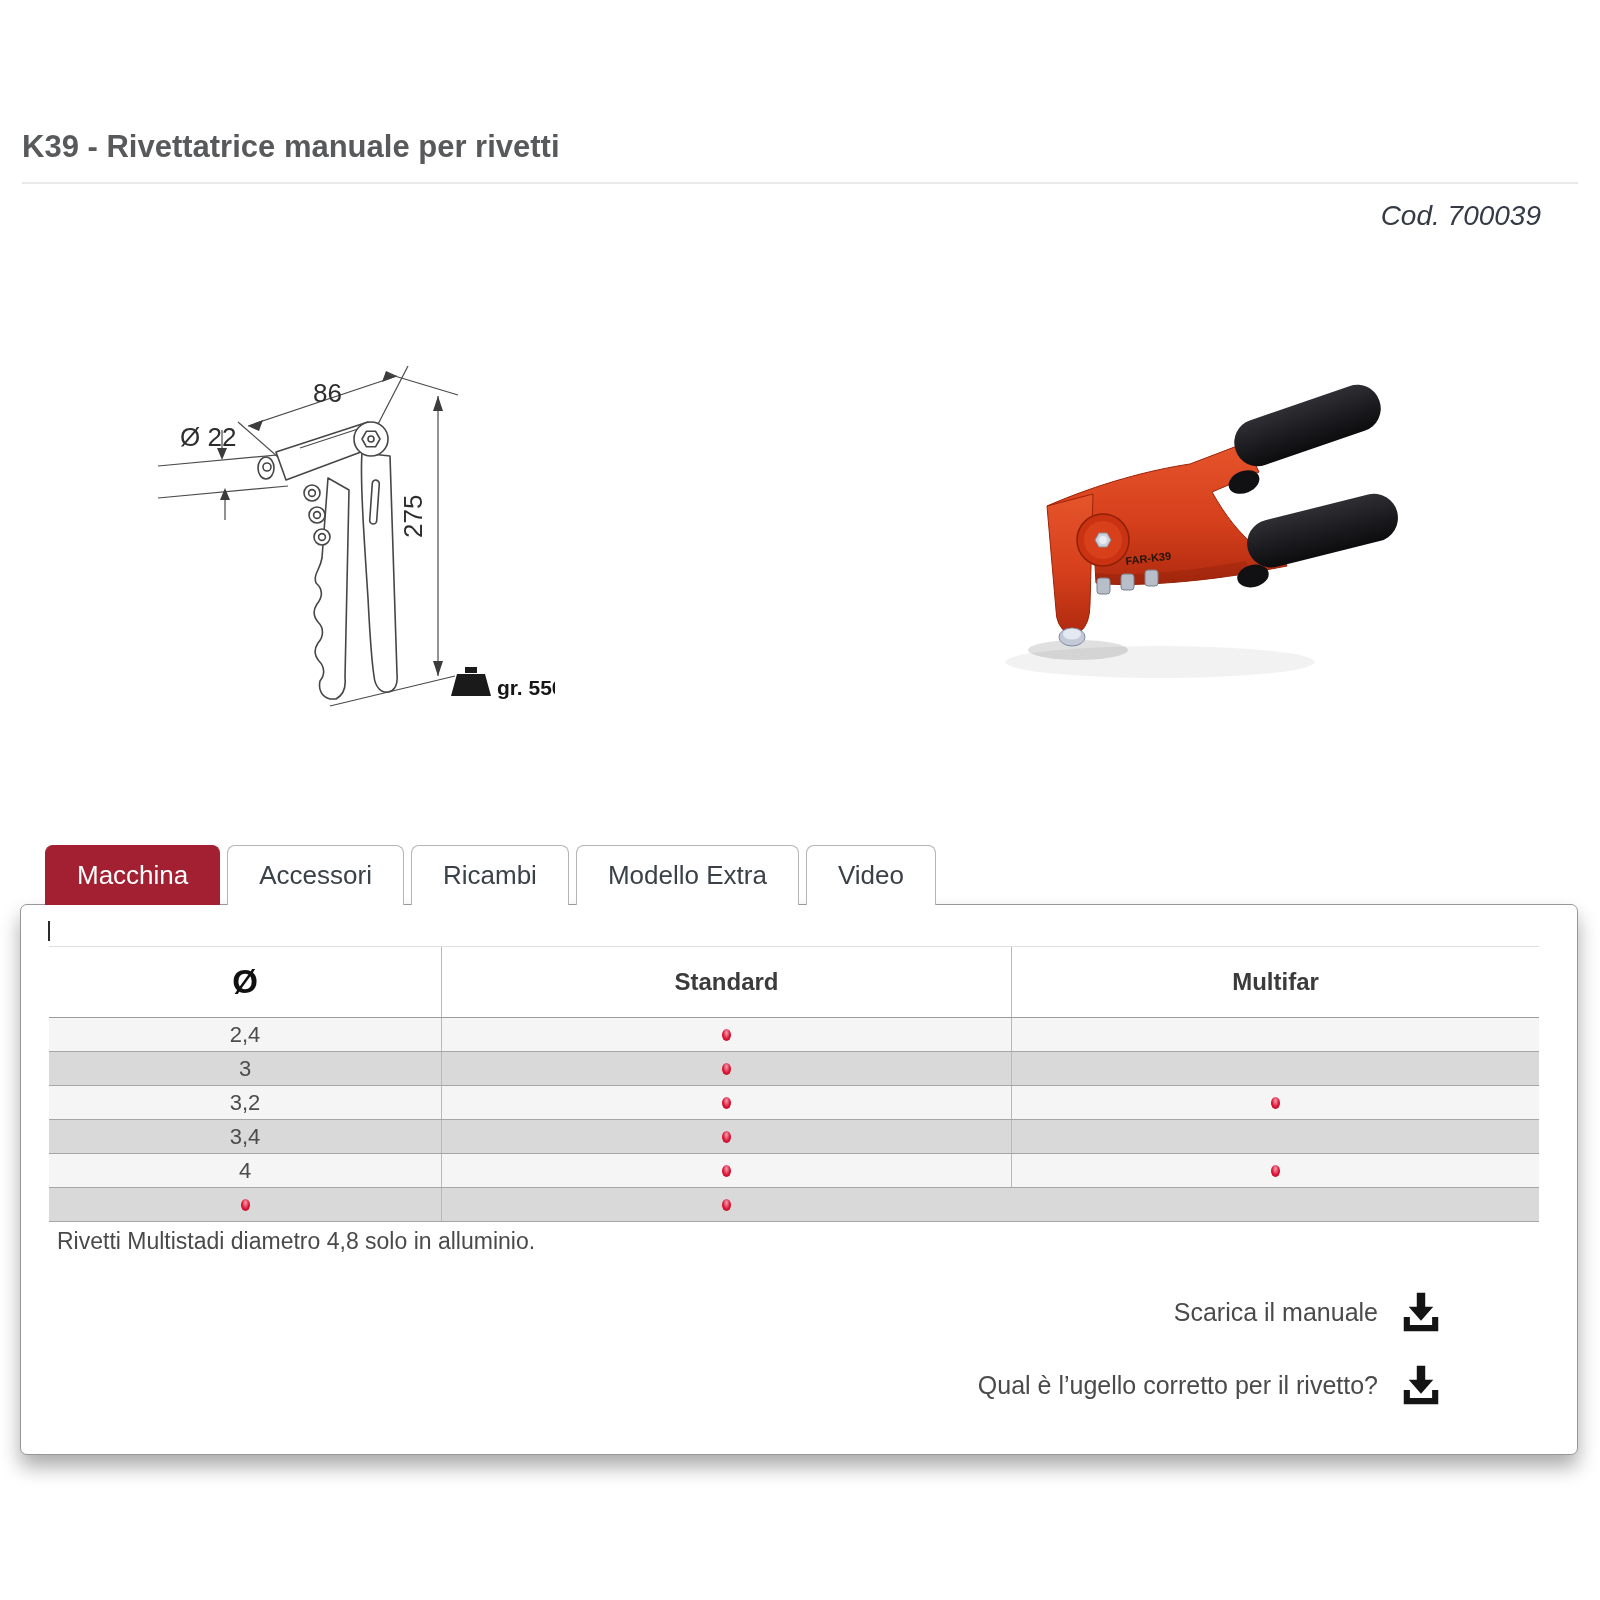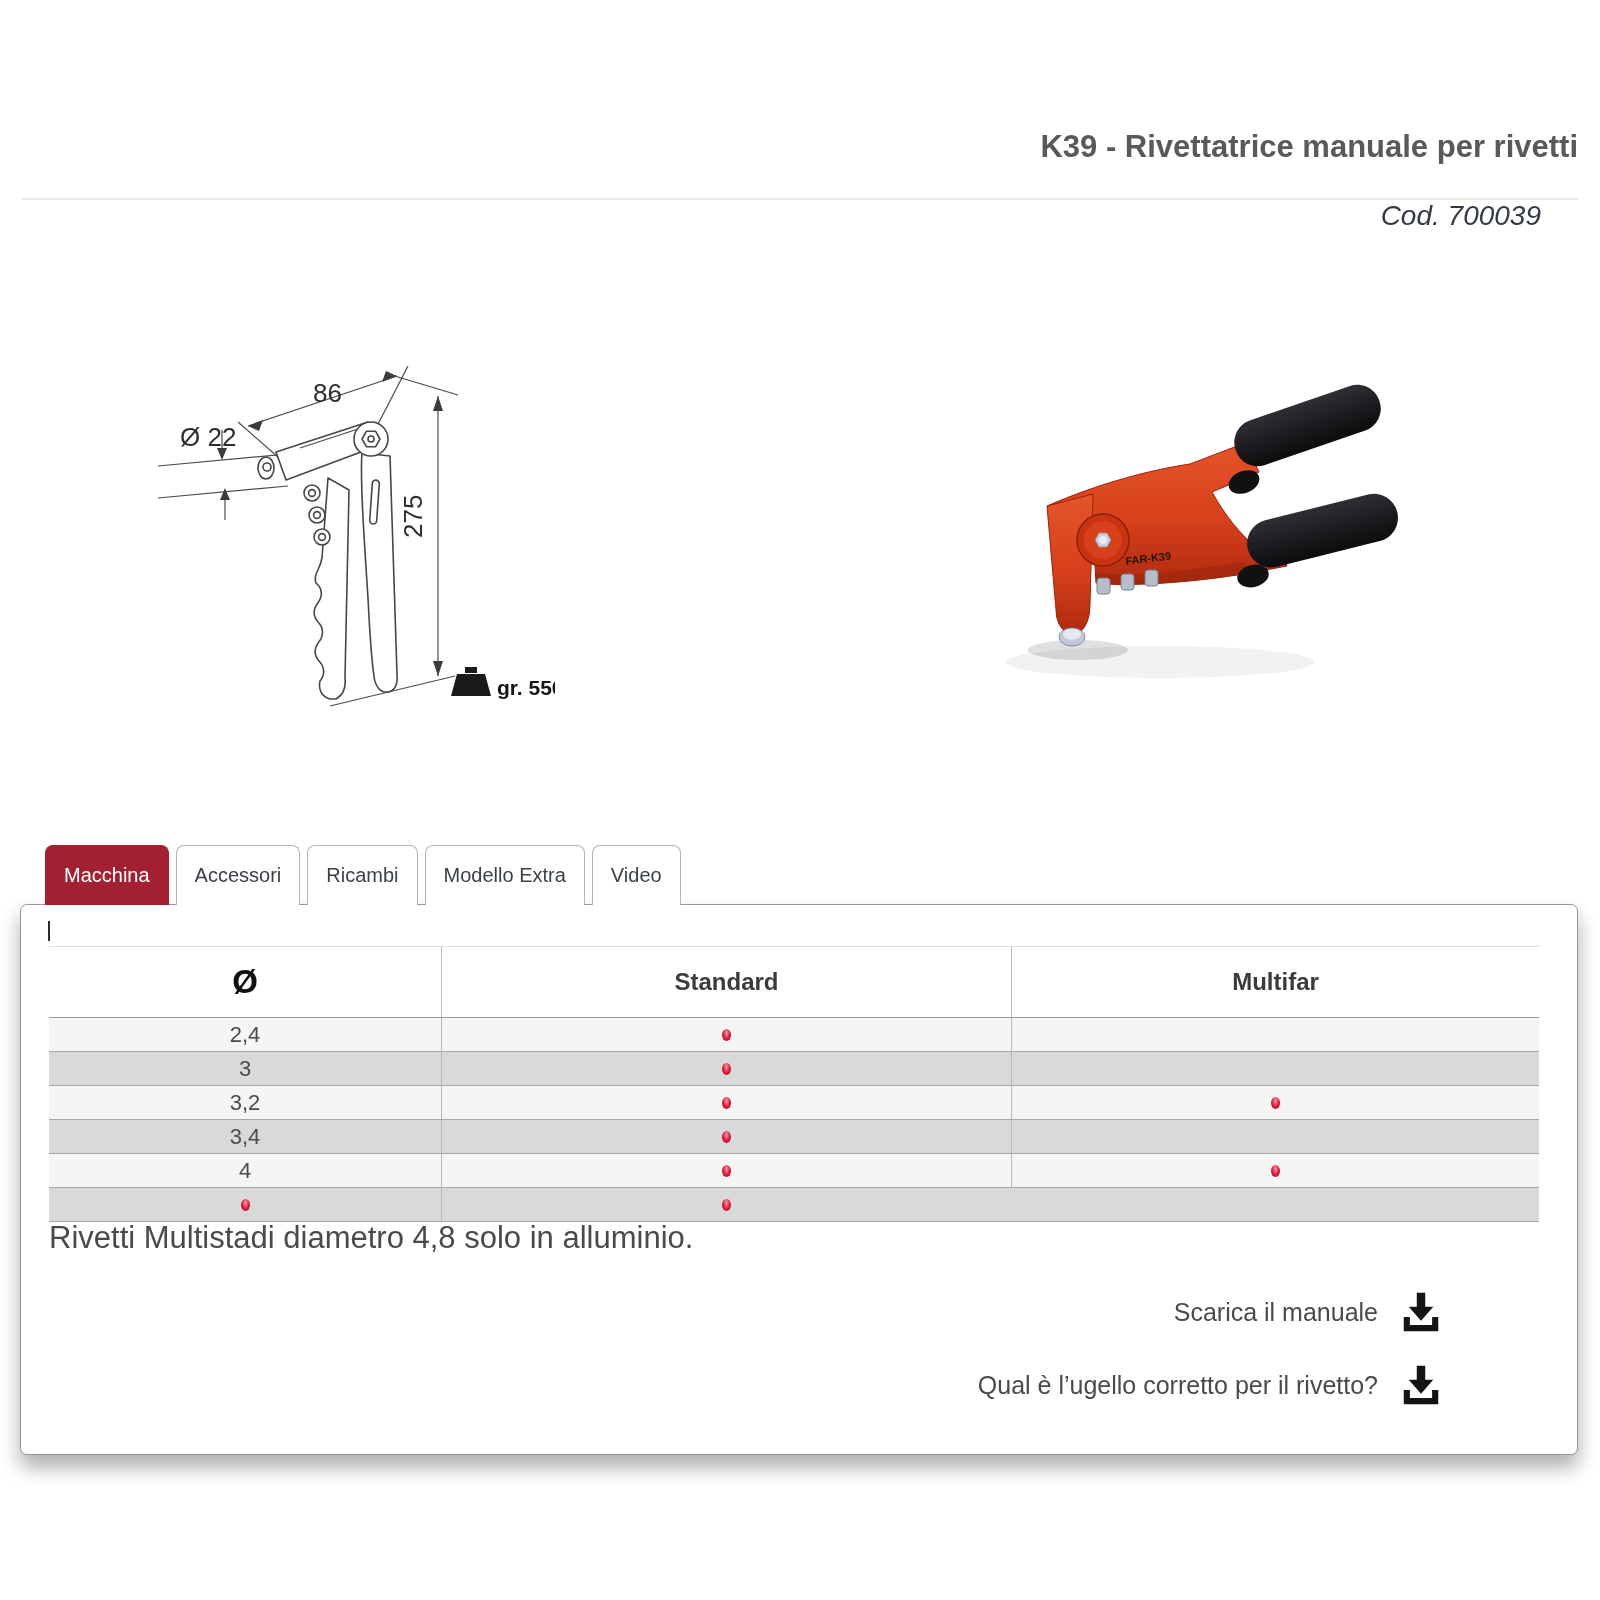--- a/index.html
+++ b/index.html
@@ -5,40 +5,40 @@
   html,body{margin:0;padding:0;}
   body{
     width:1600px;height:1600px;position:relative;overflow:hidden;
     background:#ffffff;
     font-family:"Liberation Sans", sans-serif;
     -webkit-font-smoothing:antialiased;
   }
   .abs{position:absolute;}
 
   
-  .title-wrap{left:22px;top:128px;width:1556px;border-bottom:2px solid #e9e9e9;padding-bottom:32px;text-align:right;}
+  .title-wrap{left:22px;top:128px;width:1556px;border-bottom:2px solid #e9e9e9;padding-bottom:16px;}
   .title-wrap h1{margin:0;font-size:31px;font-weight:700;color:var(--title_text,#58595b);line-height:38px;}
   .code{right:59px;top:200px;font-size:28px;color:var(--code_text,#343b46);font-style:italic;}
 
   
   .drawing{left:150px;top:338px;width:405px;height:375px;}
   .photo{left:950px;top:380px;width:480px;height:330px;}
   .drawing svg,.photo svg{display:block;width:100%;height:100%;}
   .lineart{stroke:#464646;fill:#ffffff;stroke-width:1.6;stroke-linejoin:round;}
   .dimline{stroke:#4a4a4a;fill:none;stroke-width:1.2;}
   .dimarrow{fill:#3c3c3c;stroke:none;}
   .dimtext{fill:#2e2e2e;font-size:26px;}
   .wtext{fill:#151515;font-size:21px;font-weight:bold;}
 
   
   .tabs{left:45px;top:845px;display:flex;gap:7px;z-index:3;}
   .tab{
-    height:59px;line-height:59px;padding:0 18px;background:#ffffff;
+    height:59px;line-height:59px;padding:0 31px;background:#ffffff;
     border:1px solid #b5b5b5;border-bottom:none;border-radius:8px 8px 0 0;
-    font-size:20px;color:#3b4148;cursor:pointer;white-space:nowrap;
+    font-size:26px;color:#3b4148;cursor:pointer;white-space:nowrap;
   }
   .tab.active{background:var(--tab_active_bg,#a32032);color:var(--tab_active_text,#ffffff);border-color:var(--tab_active_bg,#a32032);}
 
   
   .panel{
     left:20px;top:904px;width:1556px;height:549px;background:#ffffff;
     border:1px solid #979797;border-radius:7px;z-index:2;
     box-shadow:0 12px 20px rgba(0,0,0,0.33);
   }
   .cursor-mark{left:27px;top:16px;width:2px;height:20px;background:#2b2b2b;}
@@ -53,21 +53,21 @@
   .t-head .diam{font-size:33px;font-weight:700;color:#101010;}
   .t-body .t-row{height:33px;border-bottom:1px solid #a6a6a6;}
   .t-body .t-row:nth-child(odd){background:#f5f5f5;}
   .t-body .t-row:nth-child(even){background:#d9d9d9;}
   .t-body .t-cell{font-size:22px;color:#4c4c4c;}
   .dot{
     width:9px;height:12px;border-radius:50%;
     background:radial-gradient(ellipse at 50% 32%, #f6a0b0 0%, var(--dot,#dc1334) 55%, #a50b22 100%);
   }
 
-  .note{left:28px;top:315px;margin:0;font-size:31px;color:#4a4a4a;}
+  .note{left:28px;top:315px;margin:8px;font-size:23px;color:#4a4a4a;}
 
   
   .dl{right:133px;height:46px;display:flex;align-items:center;gap:20px;
       font-size:25px;color:var(--link_text,#4a4a4a);cursor:pointer;}
   .dl-1{top:384px;margin-left:31px;}
   .dl-2{top:457px;}
   .dl svg{width:46px;height:44px;display:block;}
   .dl svg path{fill:#141414;}
 </style>
 </head>

